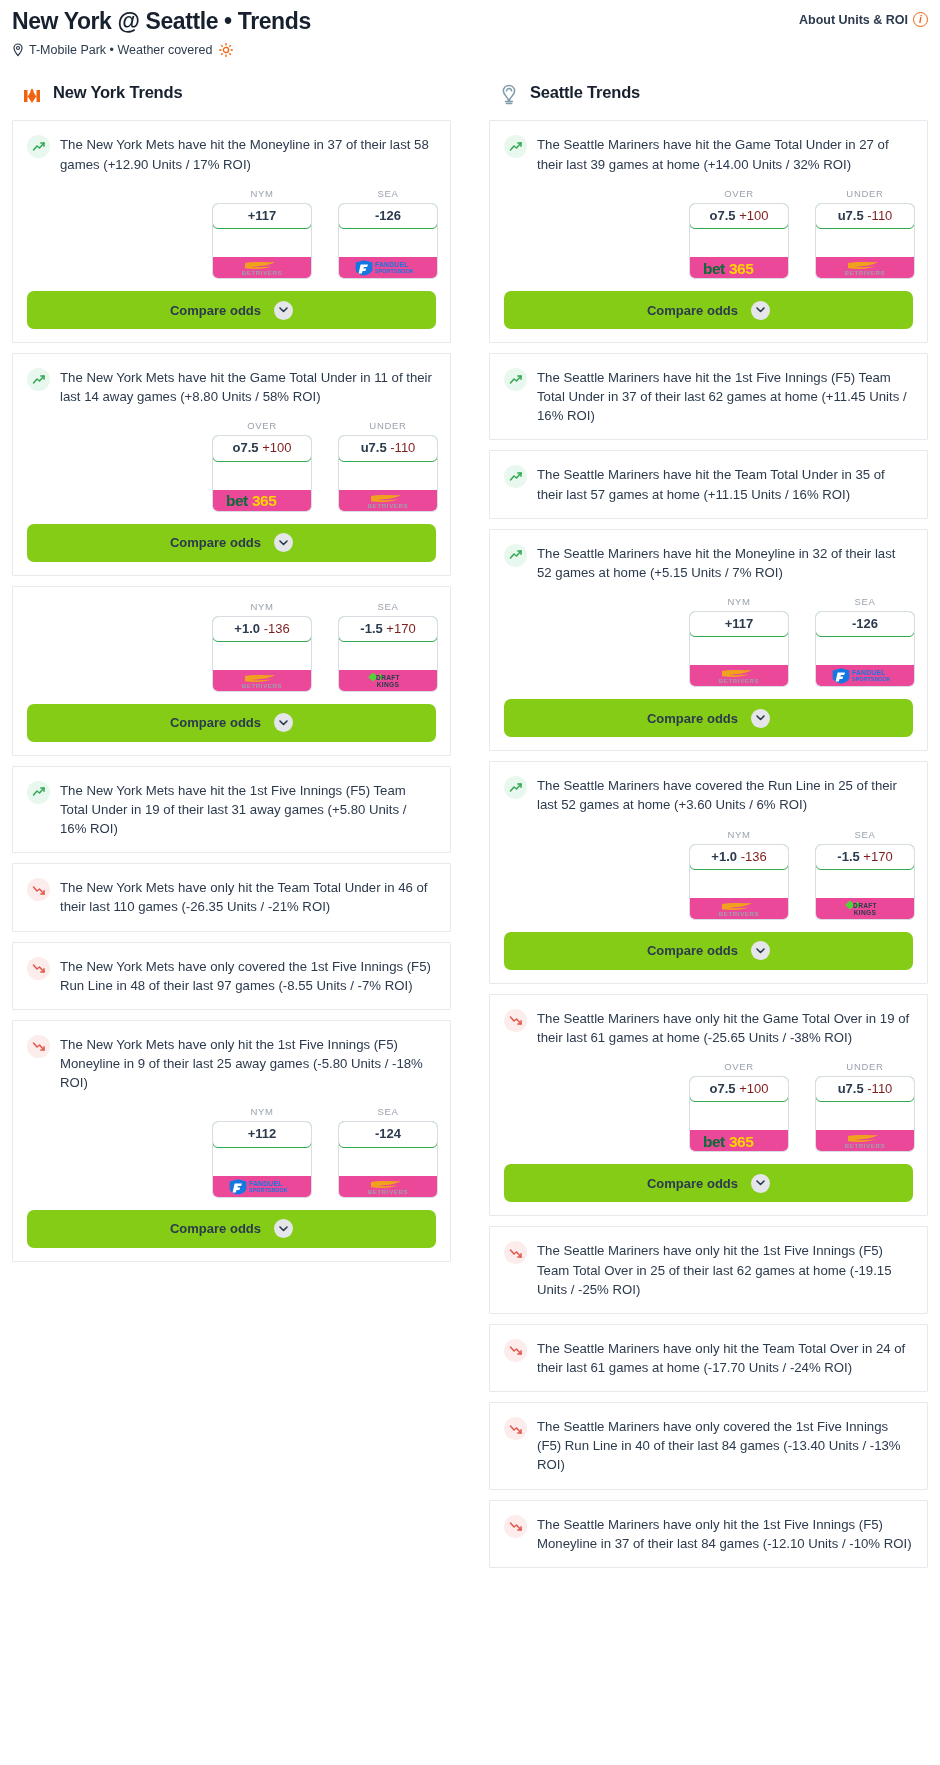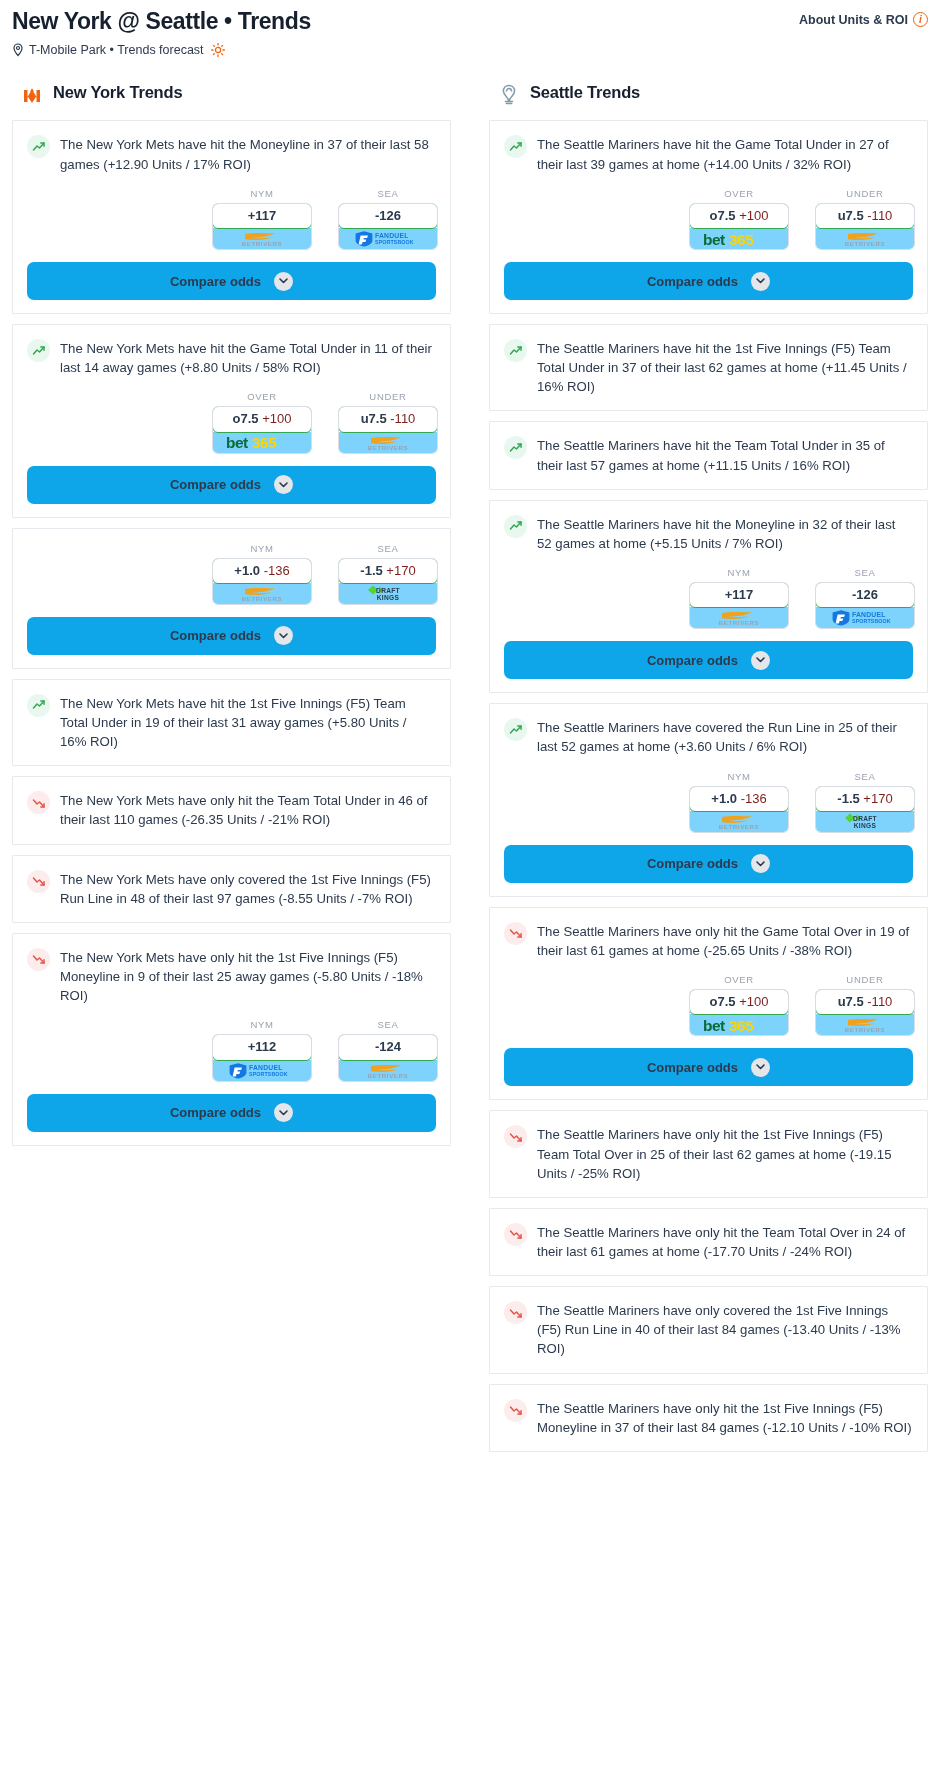--- a/index.html
+++ b/index.html
@@ -83,28 +83,28 @@
   .odds-price {
     border: 1px solid #32a852; border-radius: 6px;
     background: #fff; text-align: center;
     font-size: 13px; font-weight: bold; color: #2c3a4d;
     padding: 5px 2px 5px 2px; line-height: 1.1;
     position: relative; z-index: 2; margin: -1px;
   }
   .odds-price .sub { font-weight: normal; color: #7f1d1d; }
   .odds-book {
     height: 21px; display: flex; align-items: center; justify-content: center;
-    background: #7dd3fc; border-top: 0;
+    background: #ec4899; border-top: 0; margin-top: 29px;
   }
   .book-svg { display: block; }
 
   
   .compare-bar {
     margin: 0 14px 13px 14px;
-    background: #0ea5e9; border-radius: 7px;
+    background: #84cc16; border-radius: 7px;
     height: 38px; display: flex; align-items: center; justify-content: center; gap: 13px;
     cursor: pointer;
   }
   .compare-label { font-size: 13px; font-weight: bold; color: #2c3a4d; }
   .chev-wrap {
     width: 19px; height: 19px; border-radius: 50%; background: #e4e6ea;
     display: inline-flex; align-items: center; justify-content: center;
   }
   .card.noodds .card-body { padding-bottom: 14px; }
 </style>
@@ -121,21 +121,21 @@
         <span class="info-circle">i</span>
       </div>
     </div>
     <div class="venue-row">
       <span class="pin-icon">
         <svg width="12" height="14" viewBox="0 0 12 14">
             <path d="M6 1a4 4 0 0 0-4 4c0 3 4 7.5 4 7.5S10 8 10 5a4 4 0 0 0-4-4z" fill="none" stroke="#2c3a4d" stroke-width="1.2"></path>
             <circle cx="6" cy="5" r="1.5" fill="none" stroke="#2c3a4d" stroke-width="1.2"></circle>
           </svg>
       </span>
-      <span>T-Mobile Park • Trends forecast</span>
+      <span>T-Mobile Park • Weather covered</span>
       <span class="sun-icon">
         <svg width="14" height="14" viewBox="0 0 14 14">
             <circle cx="7" cy="7" r="2.6" fill="none" stroke="#f2630f" stroke-width="1.3"></circle>
             <g stroke="#f2630f" stroke-width="1.3" stroke-linecap="round">
               <line x1="7" y1="0.6" x2="7" y2="2"></line>
               <line x1="7" y1="12" x2="7" y2="13.4"></line>
               <line x1="0.6" y1="7" x2="2" y2="7"></line>
               <line x1="12" y1="7" x2="13.4" y2="7"></line>
               <line x1="2.4" y1="2.4" x2="3.4" y2="3.4"></line>
               <line x1="10.6" y1="10.6" x2="11.6" y2="11.6"></line>

